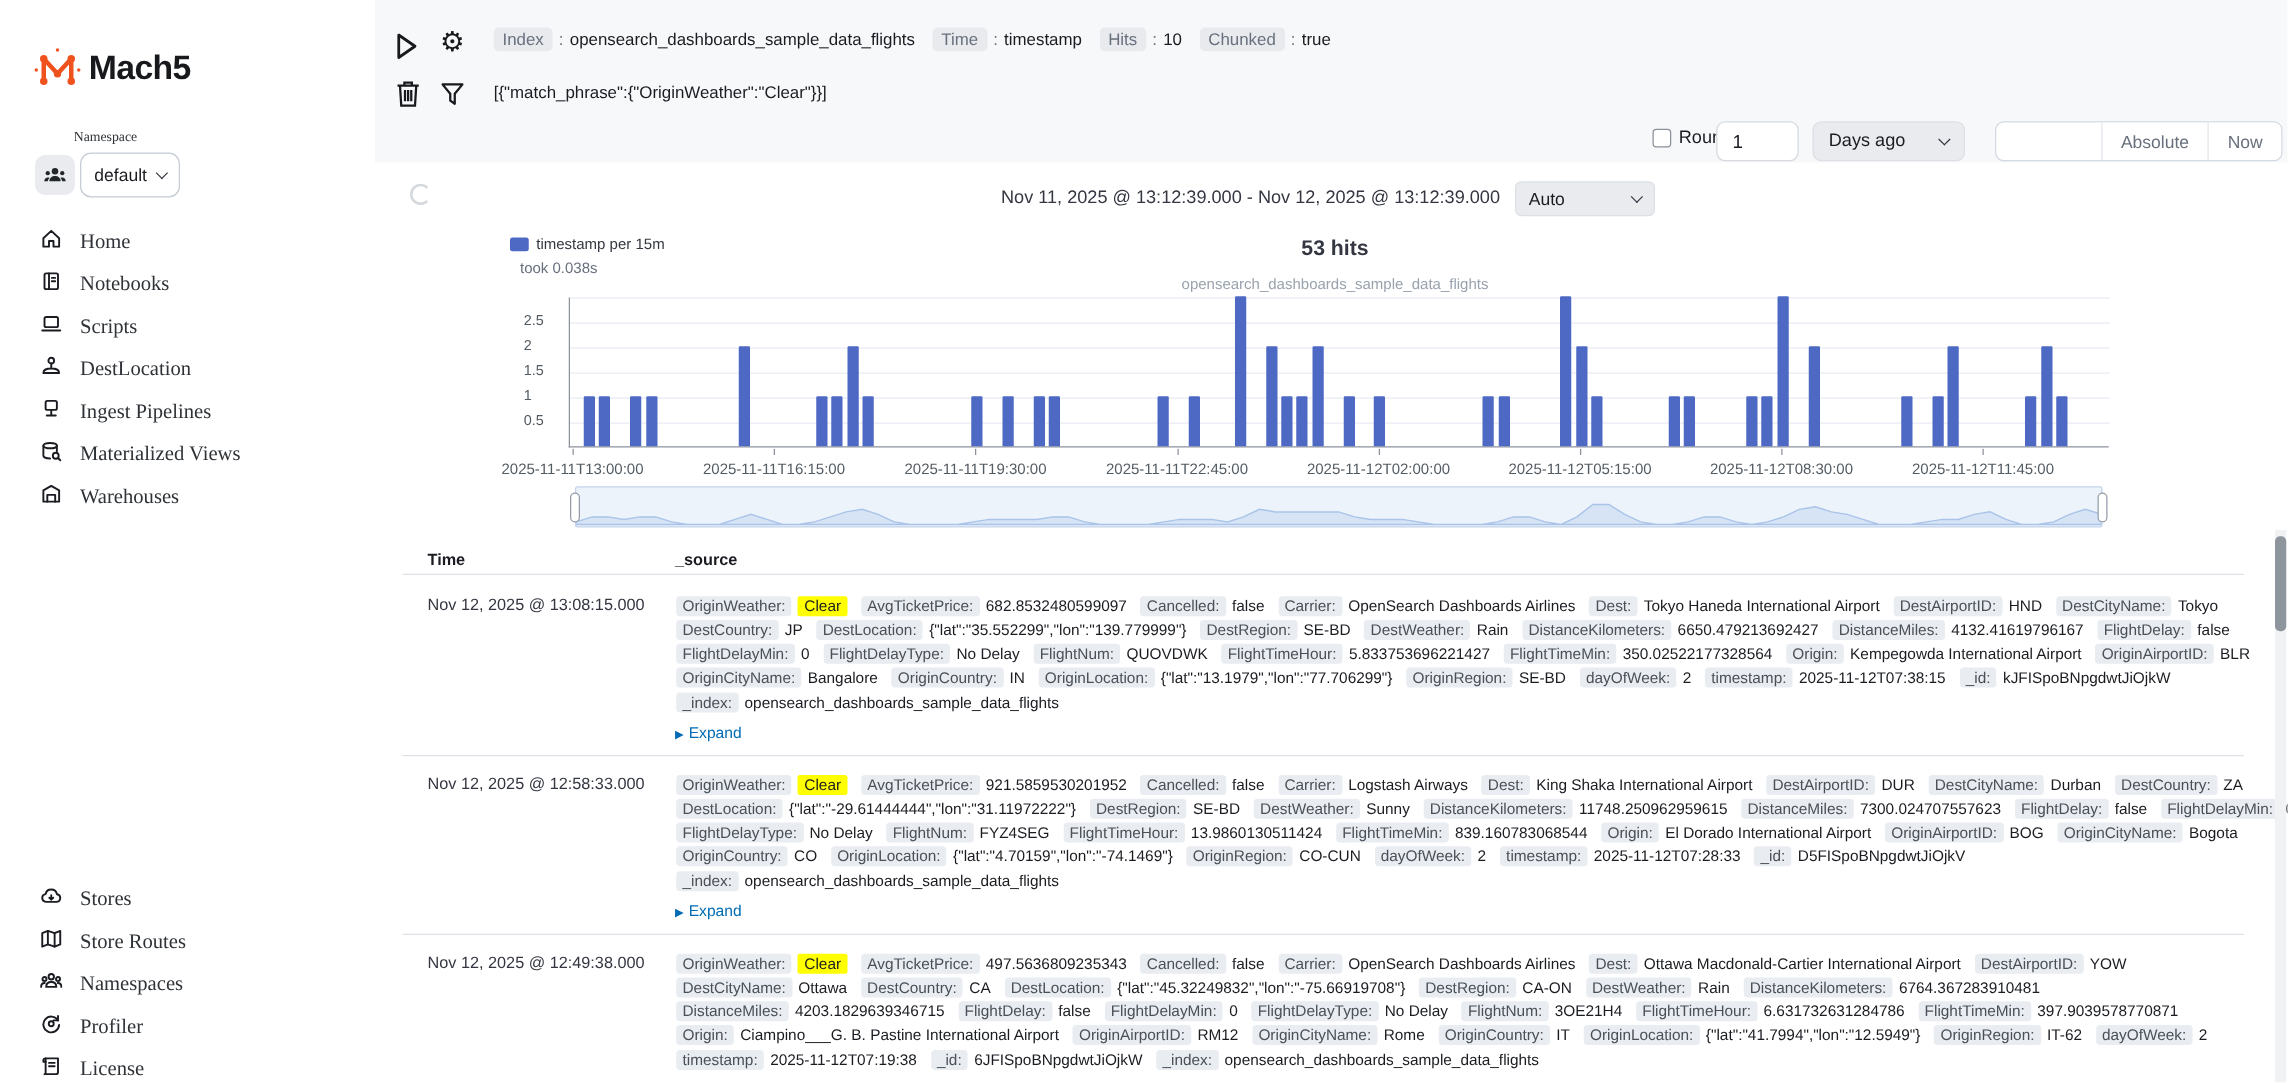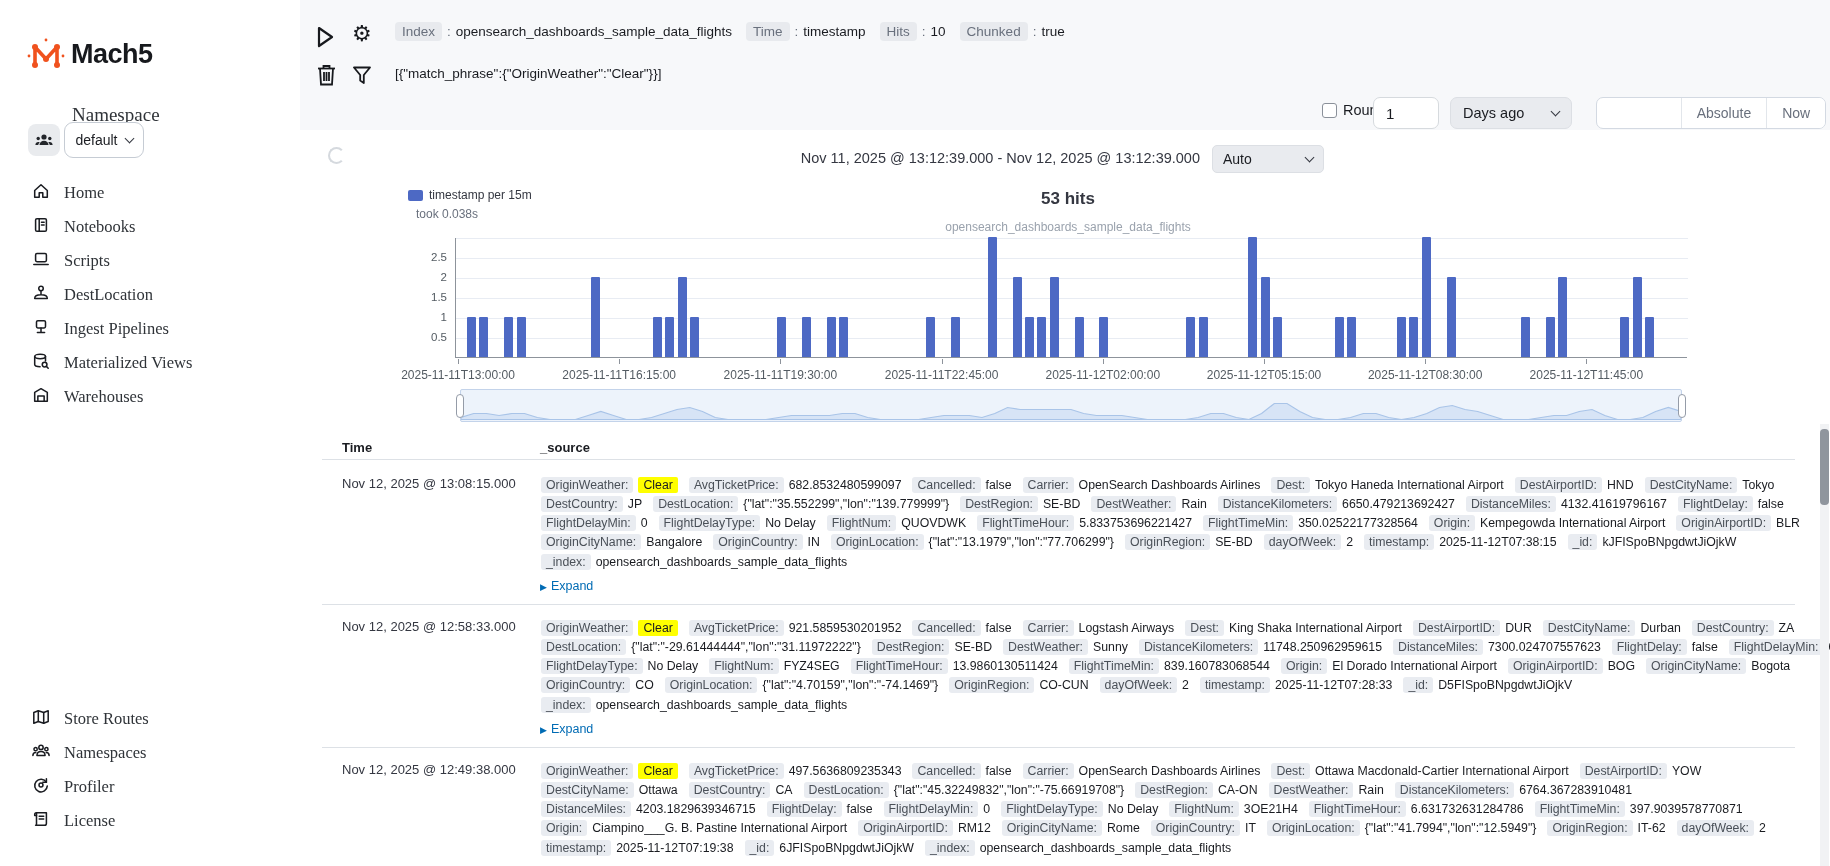--- a/index.html
+++ b/index.html
@@ -7,21 +7,21 @@
     font-family:"Liberation Sans", sans-serif; color:#1a1c21; }
   #app { position:relative; width:1830px; height:866px; background:#fff; }
 
   
   .topstrip { position:absolute; left:300px; top:0; width:1530px; height:130px; background:#f7f8fa; }
 
   
   .sidebar { position:absolute; left:0; top:0; width:300px; height:866px; background:#fff;margin-top:16px; }
   .logo { position:absolute; left:27px; top:20px; display:flex; align-items:center; gap:6px; }
   .logo-text { font-size:27px; font-weight:bold; letter-spacing:-0.5px; color:#17191d; }
-  .ns-label { position:absolute; left:72px; top:88px; font-family:"Liberation Serif", serif; font-size:19px; color:#2f3338; }
+  .ns-label { position:absolute; left:59px; top:88px; font-family:"Liberation Serif", serif; font-size:11px; color:#2f3338; }
   .ns-chip { position:absolute; left:28px; top:108px; width:32px; height:32px; background:#e9ebee; border-radius:8px; display:flex; align-items:center; justify-content:center; }
   .ns-select { position:absolute; left:64px; top:106px; width:80px; height:36px; border:1px solid #c6ccd4; border-radius:9px; background:#fff; display:flex; align-items:center; justify-content:center; gap:8px; font-size:14px; color:#1a1c21; cursor:pointer; }
   .chev { display:inline-block; width:7px; height:7px; border-right:1.6px solid #343741; border-bottom:1.6px solid #343741; transform:rotate(45deg); margin-top:-3px; }
   .navlist { position:absolute; left:0; width:300px; }
   .nav-item { position:relative; height:34px; display:flex; align-items:center; gap:14px; padding-left:32px; cursor:pointer; }
   .nav-item svg { flex:0 0 18px; }
   .nav-item .lbl { font-family:"Liberation Serif", serif; font-size:16.5px; color:#2f3338; }
   .side-divider { position:absolute; left:28px; top:861px; width:252px; height:1px; background:#e3e6ea; }
 
   
@@ -50,21 +50,21 @@
   
   .legend { position:absolute; left:408px; top:188px; display:flex; align-items:center; gap:6px; }
   .legend-swatch { width:15px; height:11px; border-radius:2px; }
   .legend-label { font-size:12px; color:#343741; }
   .took { position:absolute; left:416px; top:207px; font-size:12px; color:#69707d; }
   .hits-title { position:absolute; left:918px; top:189px; width:300px; text-align:center; font-size:17px; font-weight:bold; color:#343741; }
   .hits-sub { position:absolute; left:868px; top:220px; width:400px; text-align:center; font-size:12px; color:#9aa2ad; }
   #chart-plot { position:absolute; left:455px; top:238px; width:1232px; height:120px; border-left:1px solid #8d939b; border-bottom:1px solid #8d939b; }
   .gridline { position:absolute; left:0; width:1232px; height:1px; background:#e8ecf3; }
   .bar { position:absolute; bottom:0; width:9px; border-radius:1px 1px 0 0; }
-  .ylab { position:absolute; width:28px; text-align:right; font-size:11.5px; color:#535b62; }
+  .ylab { position:absolute; width:28px; font-size:11.5px; color:#535b62; }
   .xtick { position:absolute; top:359px; width:1px; height:5px; background:#8d939b; }
   .xlab { position:absolute; top:368px; width:170px; text-align:center; font-size:12px; color:#535b62; }
 
   
   .navigator { position:absolute; left:460px; top:389px; width:1222px; height:33px; background:#edf3fb; border:1px solid #c3d3ea; border-radius:2px; }
   .nav-handle { position:absolute; top:4px; width:8px; height:24px; background:#fff; border:1px solid #959ca8; border-radius:4px; cursor:ew-resize; }
 
   
   .tbl-head { position:absolute; top:440px; font-size:13px; font-weight:bold; color:#1a1c21; }
   .hrule { position:absolute; left:322px; width:1473px; height:1px; background:#dde1e6; }
@@ -169,20 +169,27 @@
         </div>
         <div class="nav-item">
           <span><svg width="18" height="18" viewBox="0 0 20 20" fill="none" stroke="#1a1c21" stroke-width="1.7" stroke-linecap="round" stroke-linejoin="round">
               <path d="M3 17 V7 L10 3 L17 7 V17 Z"></path>
               <path d="M6.5 17 V11 H13.5 V17"></path>
             </svg></span>
                    <span class="lbl">Warehouses</span>
         </div>
       </div>
     <div class="navlist" id="nav-bottom" style="top:686px;">
+        <div class="nav-item">
+          <span><svg width="18" height="18" viewBox="0 0 20 20" fill="none" stroke="#1a1c21" stroke-width="1.7" stroke-linecap="round" stroke-linejoin="round">
+              <path d="M6 15 C3.5 15 2 13.4 2 11.4 C2 9.5 3.4 8.3 5 8.1 C5.4 5.7 7.4 4 10 4 C12.7 4 14.7 5.8 15 8.2 C16.7 8.4 18 9.7 18 11.6 C18 13.5 16.5 15 14.3 15 Z"></path>
+              <path d="M10 9 V13 M8.3 11.3 L10 13 L11.7 11.3"></path>
+            </svg></span>
+                   <span class="lbl">Stores</span>
+        </div>
         <div class="nav-item">
           <span><svg width="18" height="18" viewBox="0 0 20 20" fill="none" stroke="#1a1c21" stroke-width="1.7" stroke-linecap="round" stroke-linejoin="round">
               <path d="M2 5 L7 3 L13 5 L18 3 V15 L13 17 L7 15 L2 17 Z"></path>
               <path d="M7 3 V15 M13 5 V17"></path>
             </svg></span>
                    <span class="lbl">Store Routes</span>
         </div>
         <div class="nav-item">
           <span><svg width="18" height="18" viewBox="0 0 20 20" fill="none" stroke="#1a1c21" stroke-width="1.7" stroke-linecap="round" stroke-linejoin="round">
               <circle cx="10" cy="6" r="2.4"></circle>

